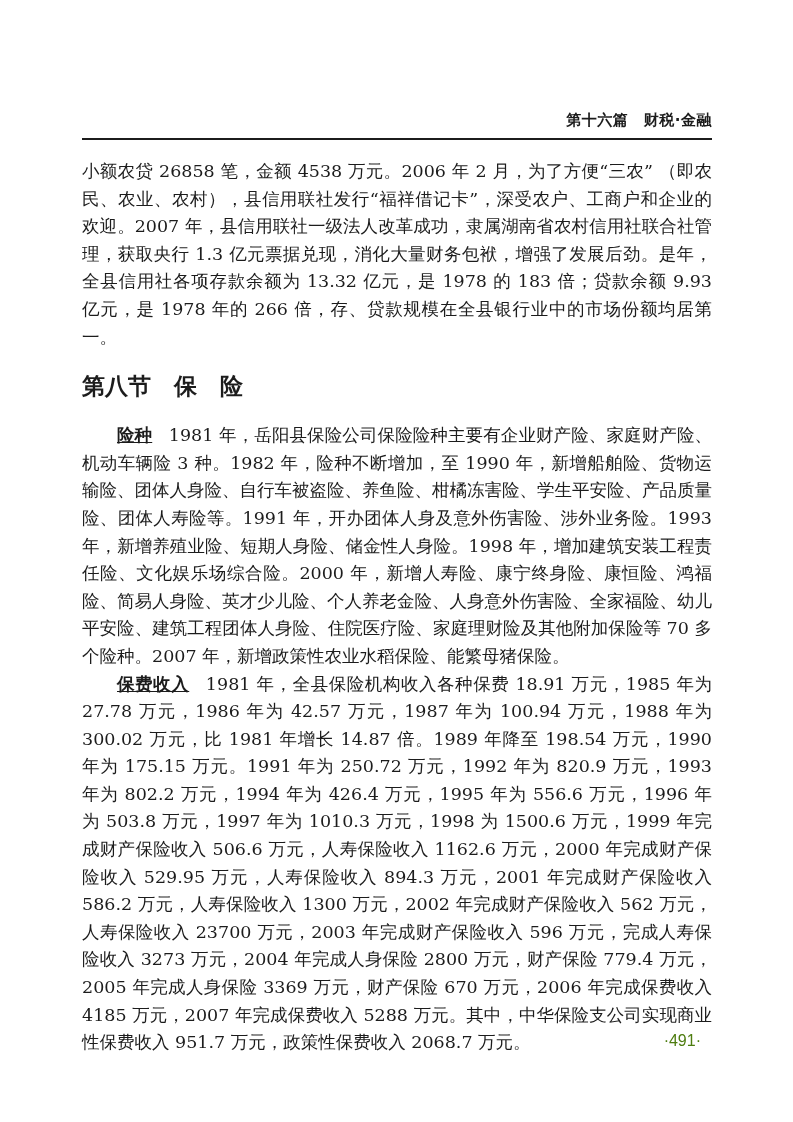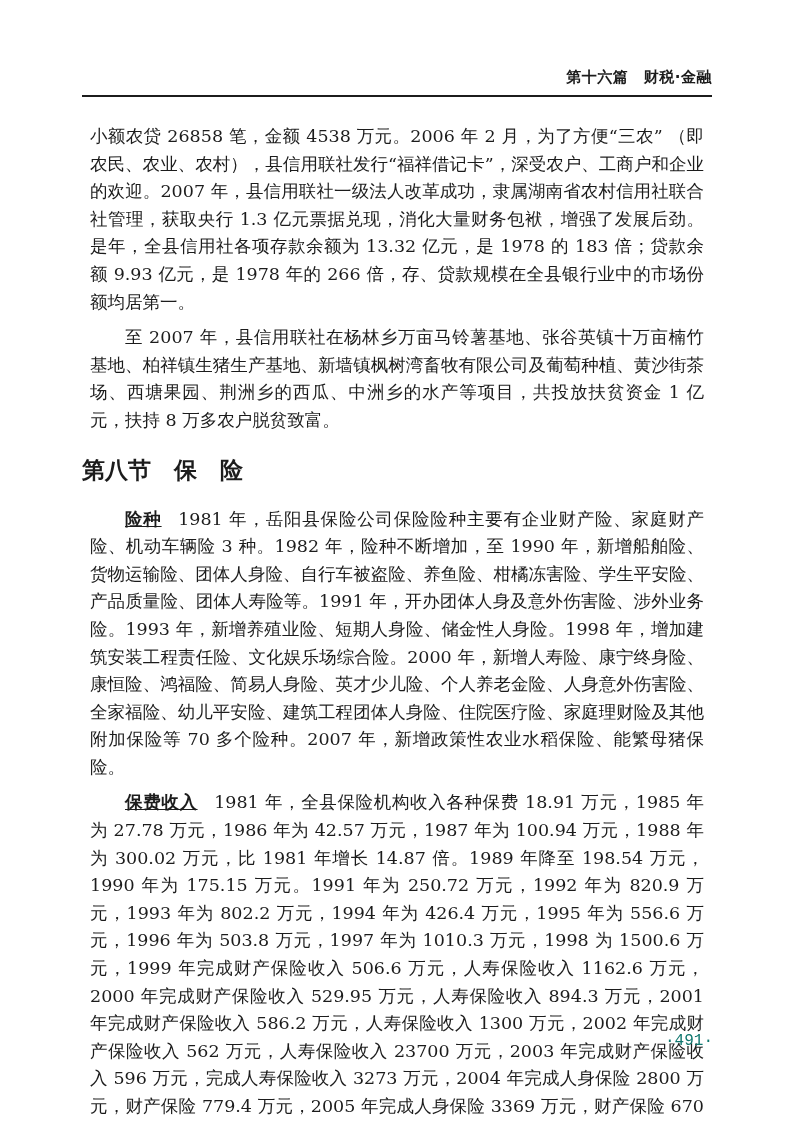--- a/index.html
+++ b/index.html
@@ -13,42 +13,42 @@
     height: 1122px;
     margin: 0 auto;
     background: #ffffff;
     box-sizing: border-box;
     padding: 0 81px 0 82px;
     color: #1c1c1c;
     font-family: "DejaVu Serif", "Liberation Serif", serif;
     overflow: hidden;
   }
   .page-header {
-    padding-top: 68px;
+    padding-top: 111px;
     text-align: right;
     font-family: "DejaVu Sans", "Liberation Sans", sans-serif;
     font-weight: bold;
     font-size: 15px;
     line-height: 19px;
     letter-spacing: 0.5px;
   }
   .header-rule {
     margin-top: 8px;
     border: none;
     border-top: 2px solid #1c1c1c;
     height: 0;
   }
   .page-body {
     padding-top: 18px;
     font-size: 17.5px;
     line-height: 27.6px;
     text-align: justify;
   }
   .para {
-    margin: 8px;
+    margin: 0;
     text-indent: 2em;
   }
   .para.no-indent {
     text-indent: 0;
   }
   .lead {
     font-weight: bold;
     margin-right: 0.95em;
     text-decoration: underline;
   }
@@ -56,42 +56,41 @@
     font-family: "DejaVu Sans", "Liberation Sans", sans-serif;
     font-weight: bold;
     font-size: 23px;
     line-height: 30px;
     margin: 20px 0 21px 0;
     text-indent: 0;
   }
   .page-number {
     position: absolute;
     top: 1031px;
-    right: 80px;
+    right: 92px;
     font-size: 16px;
     line-height: 20px;
-    font-family: Liberation Mono, monospace;
-    color: #0f766e;
+    font-family: Liberation Sans, sans-serif;
+    color: #4d7c0f;
   }
 </style>
 </head>
 <body>
 
 <div class="page">
 
   <header class="page-header">
     <span>第十六篇　财税·金融</span>
   </header>
   <div class="header-rule"></div>
 
   <main class="page-body">
 
     <p class="para no-indent"><span>小额农贷 26858 笔，金额 4538 万元。2006 年 2 月，为了方便“三农” （即农民、农业、农村），县信用联社发行“福祥借记卡”，深受农户、工商户和企业的欢迎。2007 年，县信用联社一级法人改革成功，隶属湖南省农村信用社联合社管理，获取央行 1.3 亿元票据兑现，消化大量财务包袱，增强了发展后劲。是年，全县信用社各项存款余额为 13.32 亿元，是 1978 的 183 倍；贷款余额 9.93 亿元，是 1978 年的 266 倍，存、贷款规模在全县银行业中的市场份额均居第一。</span></p>
 
-    <p class="para"><span>至 2007 年，县信用联社在杨林乡万亩马铃薯基地、张谷英镇十万亩楠竹基地、柏祥镇生猪生产基地、新墙镇枫树湾畜牧有限公司及葡萄种植、黄沙街茶场、西塘果园、荆洲乡的西瓜、中洲乡的水产等项目，共投放扶贫资金 1 亿元，扶持 8 万多农户脱贫致富。</span></p>
 
     <h2 class="section-title">第八节　保　险</h2>
 
     <p class="para"><strong class="lead">险种</strong><span>1981 年，岳阳县保险公司保险险种主要有企业财产险、家庭财产险、机动车辆险 3 种。1982 年，险种不断增加，至 1990 年，新增船舶险、货物运输险、团体人身险、自行车被盗险、养鱼险、柑橘冻害险、学生平安险、产品质量险、团体人寿险等。1991 年，开办团体人身及意外伤害险、涉外业务险。1993 年，新增养殖业险、短期人身险、储金性人身险。1998 年，增加建筑安装工程责任险、文化娱乐场综合险。2000 年，新增人寿险、康宁终身险、康恒险、鸿福险、简易人身险、英才少儿险、个人养老金险、人身意外伤害险、全家福险、幼儿平安险、建筑工程团体人身险、住院医疗险、家庭理财险及其他附加保险等 70 多个险种。2007 年，新增政策性农业水稻保险、能繁母猪保险。</span></p>
 
     <p class="para"><strong class="lead">保费收入</strong><span>1981 年，全县保险机构收入各种保费 18.91 万元，1985 年为 27.78 万元，1986 年为 42.57 万元，1987 年为 100.94 万元，1988 年为 300.02 万元，比 1981 年增长 14.87 倍。1989 年降至 198.54 万元，1990 年为 175.15 万元。1991 年为 250.72 万元，1992 年为 820.9 万元，1993 年为 802.2 万元，1994 年为 426.4 万元，1995 年为 556.6 万元，1996 年为 503.8 万元，1997 年为 1010.3 万元，1998 为 1500.6 万元，1999 年完成财产保险收入 506.6 万元，人寿保险收入 1162.6 万元，2000 年完成财产保险收入 529.95 万元，人寿保险收入 894.3 万元，2001 年完成财产保险收入 586.2 万元，人寿保险收入 1300 万元，2002 年完成财产保险收入 562 万元，人寿保险收入 23700 万元，2003 年完成财产保险收入 596 万元，完成人寿保险收入 3273 万元，2004 年完成人身保险 2800 万元，财产保险 779.4 万元，2005 年完成人身保险 3369 万元，财产保险 670 万元，2006 年完成保费收入 4185 万元，2007 年完成保费收入 5288 万元。其中，中华保险支公司实现商业性保费收入 951.7 万元，政策性保费收入 2068.7 万元。</span></p>
 
   </main>
 
   <div class="page-number">·491·</div>

